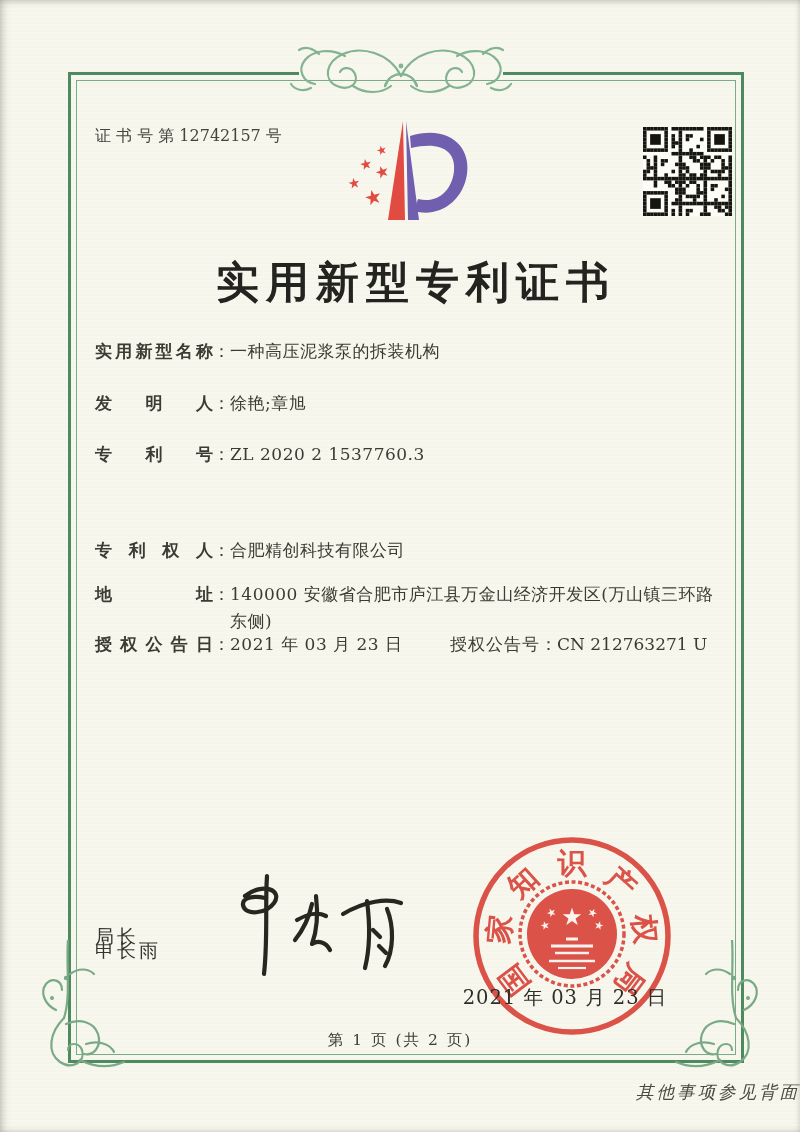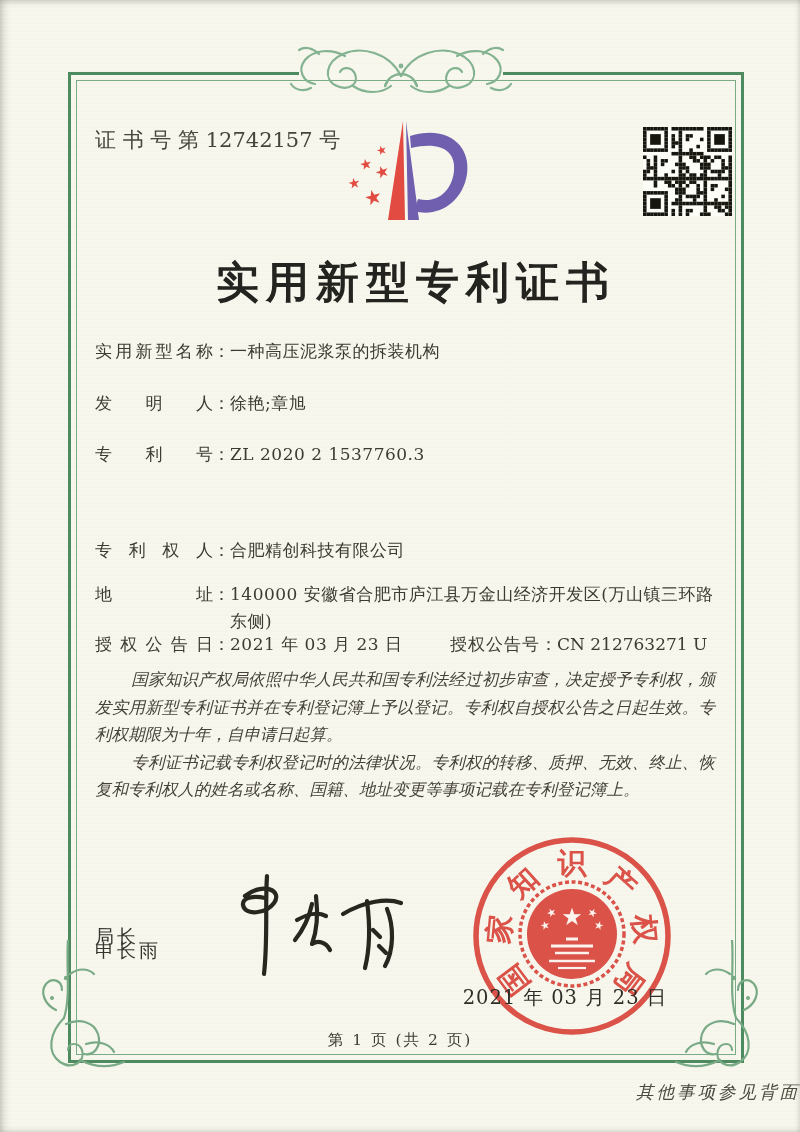--- a/index.html
+++ b/index.html
@@ -13,27 +13,27 @@
                inset -4px 0 6px -4px rgba(140,140,135,.35),
                inset 0 -4px 6px -4px rgba(140,140,135,.3);
   }
   .page::after{content:"";position:absolute;inset:0;pointer-events:none;
     background:repeating-linear-gradient(180deg,rgba(255,255,255,.05) 0 2px,rgba(190,195,180,.04) 2px 4px);}
   .border-outer{position:absolute;left:68px;top:72px;width:676px;height:991px;
     border:3px solid #4e8a5f;box-sizing:border-box;z-index:1;}
   .border-inner{position:absolute;left:76px;top:80px;width:660px;height:975px;
     border:1px solid #79ab86;box-sizing:border-box;z-index:1;}
   .ornament{position:absolute;z-index:2;}
-  .cert-no{position:absolute;left:95px;top:126px;font-size:21px;color:#45453e;z-index:3;}
+  .cert-no{position:absolute;left:95px;top:126px;font-size:16px;color:#45453e;z-index:3;}
   .logo{position:absolute;left:338px;top:110px;z-index:3;}
   .qr{position:absolute;left:643px;top:127px;z-index:3;}
   .title{position:absolute;left:0;top:238px;width:100%;margin:16px;text-align:center;
     font-size:43px;font-weight:bold;letter-spacing:7px;color:#23231f;z-index:3;}
   .frow{position:absolute;left:95px;font-size:17px;color:#3b3b33;z-index:3;line-height:27px;white-space:nowrap;}
-  .flabel{display:inline-block;width:118px;text-align:justify;text-align-last:justify;vertical-align:top;}
+  .flabel{display:inline-block;width:118px;text-align:justify;text-align-last:justify;vertical-align:top;font-weight:bold;}
   .flabel2{display:inline-block;vertical-align:top;letter-spacing:1px;}
   .colon{vertical-align:top;}
   .fvalue{display:inline-block;max-width:486px;vertical-align:top;white-space:normal;letter-spacing:.5px;}
   .pairB{position:absolute;left:355px;top:0;white-space:nowrap;}
   .body-text{position:absolute;left:95px;top:666px;width:620px;z-index:3;
     font-size:16.5px;line-height:27.5px;color:#44423a;font-style:italic;text-align:justify;}
   .body-text p{margin:0;text-indent:2.2em;}
   .officer{position:absolute;left:95px;z-index:3;font-size:19px;letter-spacing:3px;color:#34342e;}
   .sig{position:absolute;left:215px;top:868px;z-index:4;}
   .seal{position:absolute;left:458px;top:822px;z-index:4;opacity:.93;}
@@ -418,24 +418,20 @@
     <span class="flabel">专利权人</span><span class="colon">：</span><span class="fvalue">合肥精创科技有限公司</span>
   </div>
   <div class="frow" style="top:581px;">
     <span class="flabel">地址</span><span class="colon">：</span><span class="fvalue">140000 安徽省合肥市庐江县万金山经济开发区(万山镇三环路东侧)</span>
   </div>
   <div class="frow" style="top:631px;width:620px;">
     <span class="flabel">授权公告日</span><span class="colon">：</span><span class="fvalue">2021 年 03 月 23 日</span>
     <span class="pairB"><span class="flabel2">授权公告号</span><span class="colon">：</span><span>CN 212763271 U</span></span>
   </div>
 
-  <div class="body-text">
-    <p>国家知识产权局依照中华人民共和国专利法经过初步审查，决定授予专利权，颁发实用新型专利证书并在专利登记簿上予以登记。专利权自授权公告之日起生效。专利权期限为十年，自申请日起算。</p>
-    <p>专利证书记载专利权登记时的法律状况。专利权的转移、质押、无效、终止、恢复和专利权人的姓名或名称、国籍、地址变更等事项记载在专利登记簿上。</p>
-  </div>
 
   <div class="officer" style="top:924px;">局长</div>
   <div class="officer" style="top:938px;">申长雨</div>
 
   <svg class="sig" width="195" height="118" viewBox="0 0 195 118">
     <g stroke="#27261f" stroke-width="4.2" fill="none" stroke-linecap="round" stroke-linejoin="round">
       <path d="M52,8 C50,36 53,70 49,106"></path>
       <path d="M30,28 C48,14 68,22 59,35 C51,46 30,48 28,37 C27,30 38,27 50,30"></path>
       <path d="M97,36 C94,50 88,62 80,72"></path>
       <path d="M82,52 C92,46 103,44 111,48"></path>

